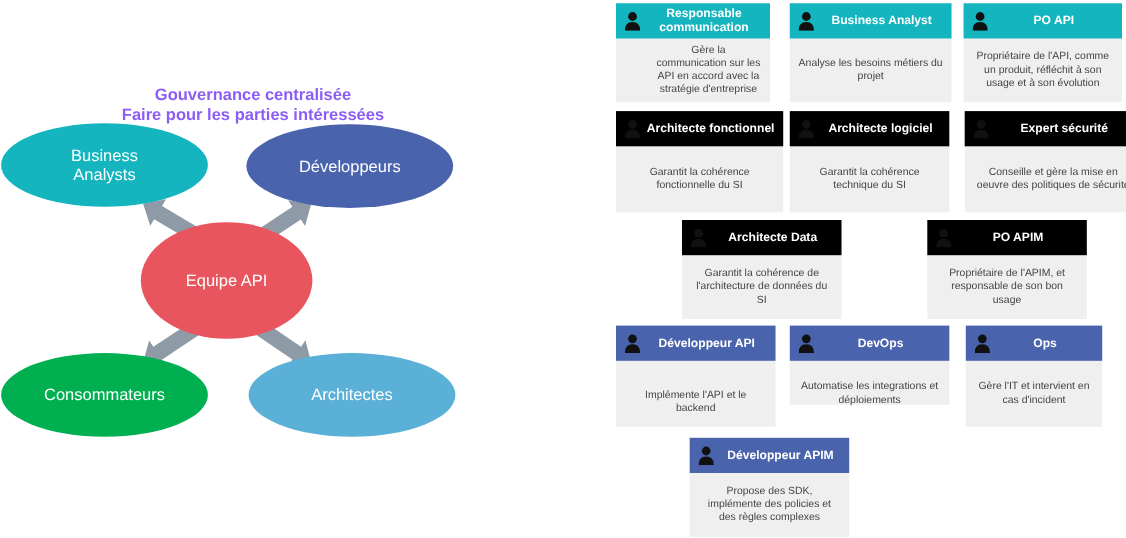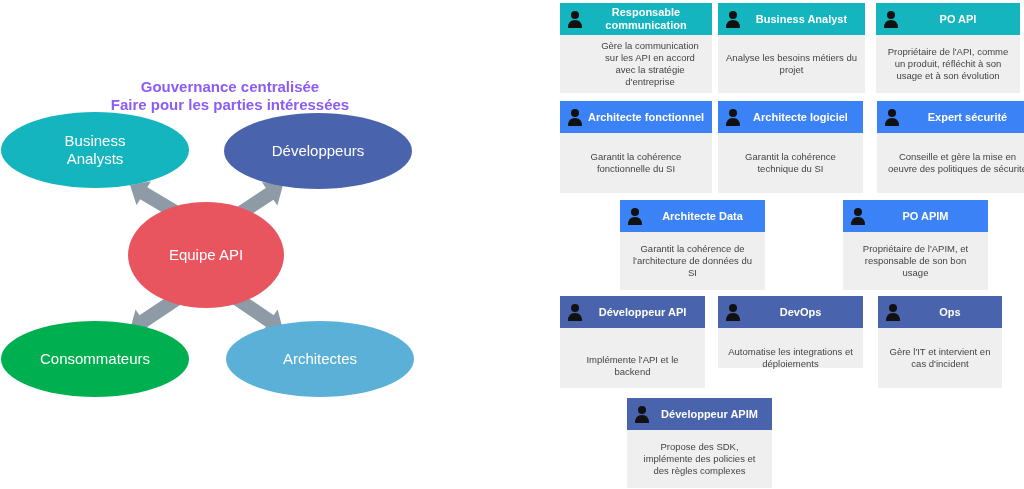--- a/index.html
+++ b/index.html
@@ -7,21 +7,21 @@
          font-family: "Liberation Sans", sans-serif; }
   #diagram { position: absolute; left: 0; top: 0; width: 1024px; height: 489px; }
   .title-line { position: absolute; left: 60px; width: 340px; text-align: center;
                 color: #8b5cf6; font-weight: bold; font-size: 15px; }
   .ell-label { fill: #ffffff; font-family: "Liberation Sans", sans-serif; font-size: 15px; }
   .card { position: absolute; background: #efefef; }
   .card-head { position: relative; height: 32px; color: #ffffff; font-weight: bold;
                font-size: 11px; display: flex; align-items: center; justify-content: center;
                text-align: center; line-height: 13px; padding: 0 6px 0 26px; box-sizing: border-box; }
   .card-head.teal { background: #14b5bf; }
-  .card-head.light { background: #3b82f6; }
+  .card-head.light { background: #000000; }
   .card-head.dark { background: #4a63ad; }
   .person { position: absolute; left: 8px; top: 7px; width: 14px; height: 18px; }
   .card-body { color: #444444; font-size: 9.5px; line-height: 12px; text-align: center;
                padding: 0 8px; box-sizing: border-box; display: flex; align-items: center;
                justify-content: center; }
 </style>
 </head>
 <body>
 
 <div class="title-line" style="top:78px;">Gouvernance centralisée</div>
@@ -53,21 +53,21 @@
         <text x="320" y="364" text-anchor="middle" class="ell-label">Architectes</text>
       </g>
       <g>
         <ellipse cx="206" cy="255" rx="78" ry="53" fill="#e8555f"></ellipse>
         <text x="206" y="260" text-anchor="middle" class="ell-label">Equipe API</text>
       </g>
     </g>
 </svg>
 
 <div id="cards">
-    <div class="card" style="left: 560px; top: 3px; width: 152px; height: 90px;">
+    <div class="card" style="left: 560px; top: 3px; width: 140px; height: 90px;">
       <div class="card-head teal">
         <span class="person"><svg viewBox="0 0 14 18" width="14" height="18">
             <circle cx="7" cy="5" r="4" fill="#111"></circle>
             <path d="M0 18 Q0 10 7 10 Q14 10 14 18 Z" fill="#111"></path>
           </svg></span>
         <span>Responsable communication</span>
       </div>
       <div class="card-body" style="height: 58px; padding-left: 36px;">Gère la communication sur les API en accord avec la stratégie d'entreprise</div>
     </div>
     <div class="card" style="left: 718px; top: 3px; width: 147px; height: 90px;">

